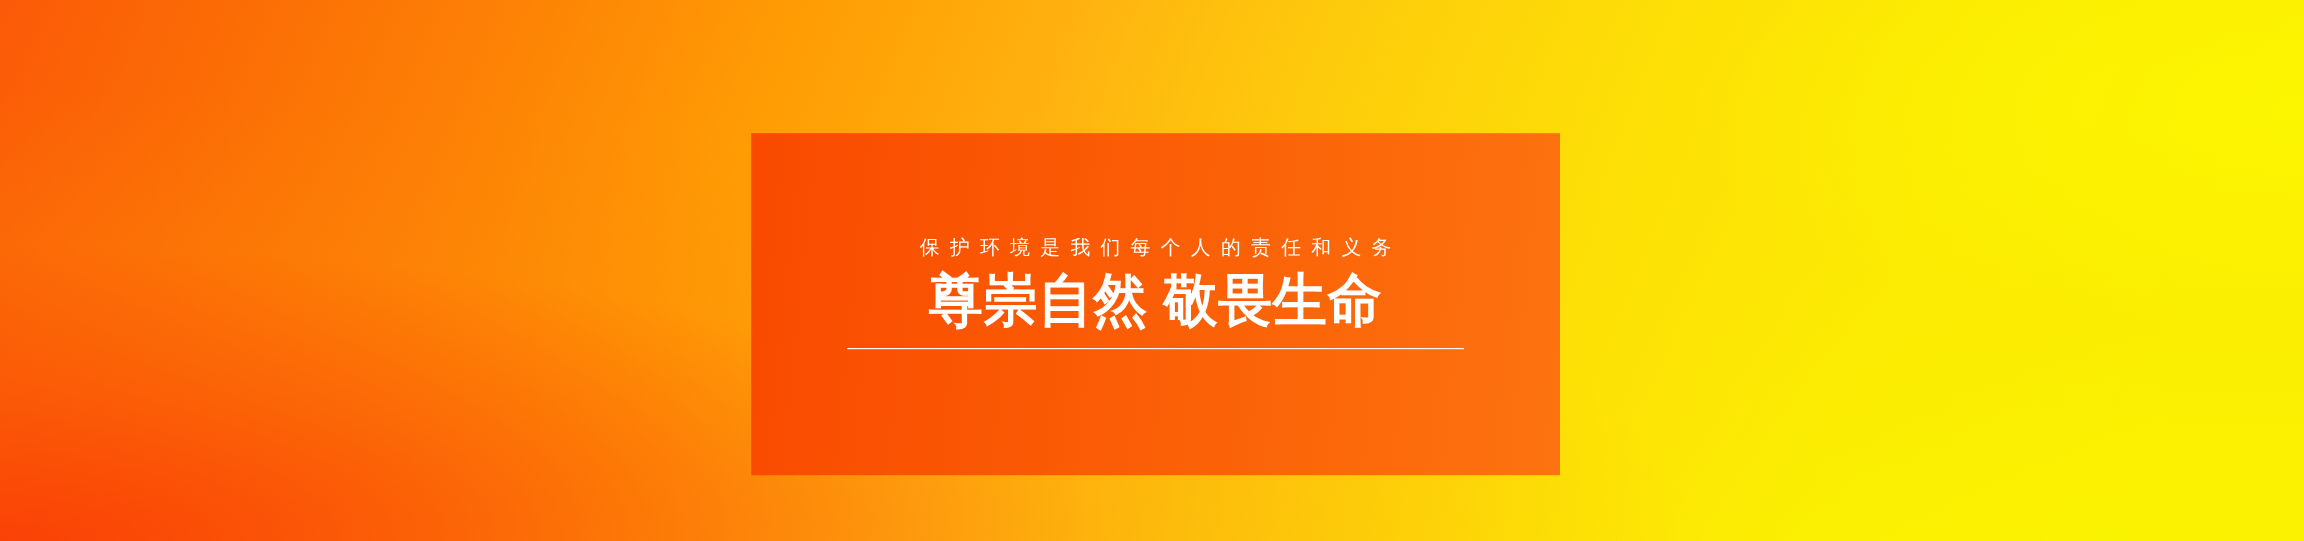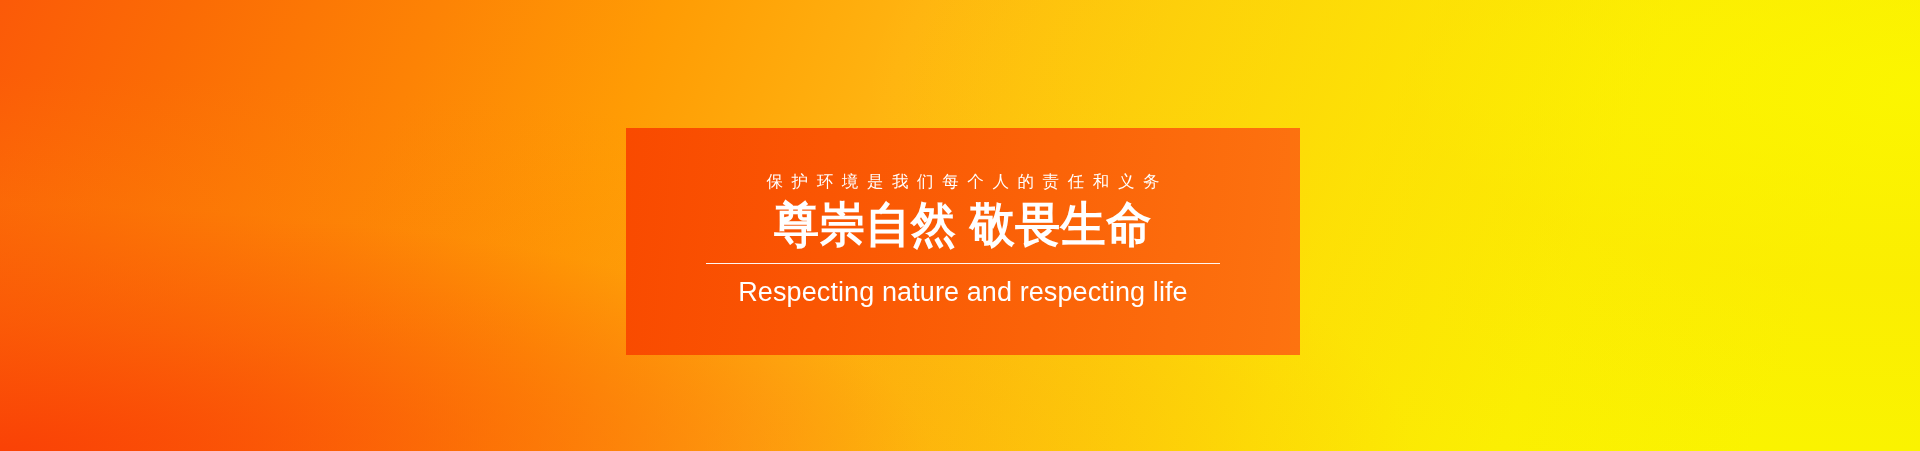--- a/index.html
+++ b/index.html
@@ -56,29 +56,28 @@
         rgba(255, 190, 18, 0.00) 58%);
     pointer-events: none;
   }
 
   
   .card {
     position: absolute;
     left: 626px;
     top: 111px;
     width: 674px;
-    height: 227px;
+    height: 285px;
     box-sizing: border-box;
     display: flex;
     flex-direction: column;
     align-items: center;
     justify-content: center;
     background: linear-gradient(96deg, #f94a00 0%, #fa5603 30%, #fb6308 62%, #fd7310 100%);
     z-index: 2;
-    margin-top: 17px;
   }
 
   .card-inner {
     width: 100%;
     display: flex;
     flex-direction: column;
     align-items: center;
     transform: translateY(-2px);
   }
 
@@ -129,18 +128,17 @@
 
   <div class="card">
     <div class="card-inner">
 
       <div class="tagline">保护环境是我们每个人的责任和义务</div>
 
       <div class="headline">尊崇自然 敬畏生命</div>
 
       <div class="divider"></div>
 
-      <div class="subtitle">Respecting nature and respecting life</div>
 
     </div>
   </div>
 
 </div>
 
 </body></html>

